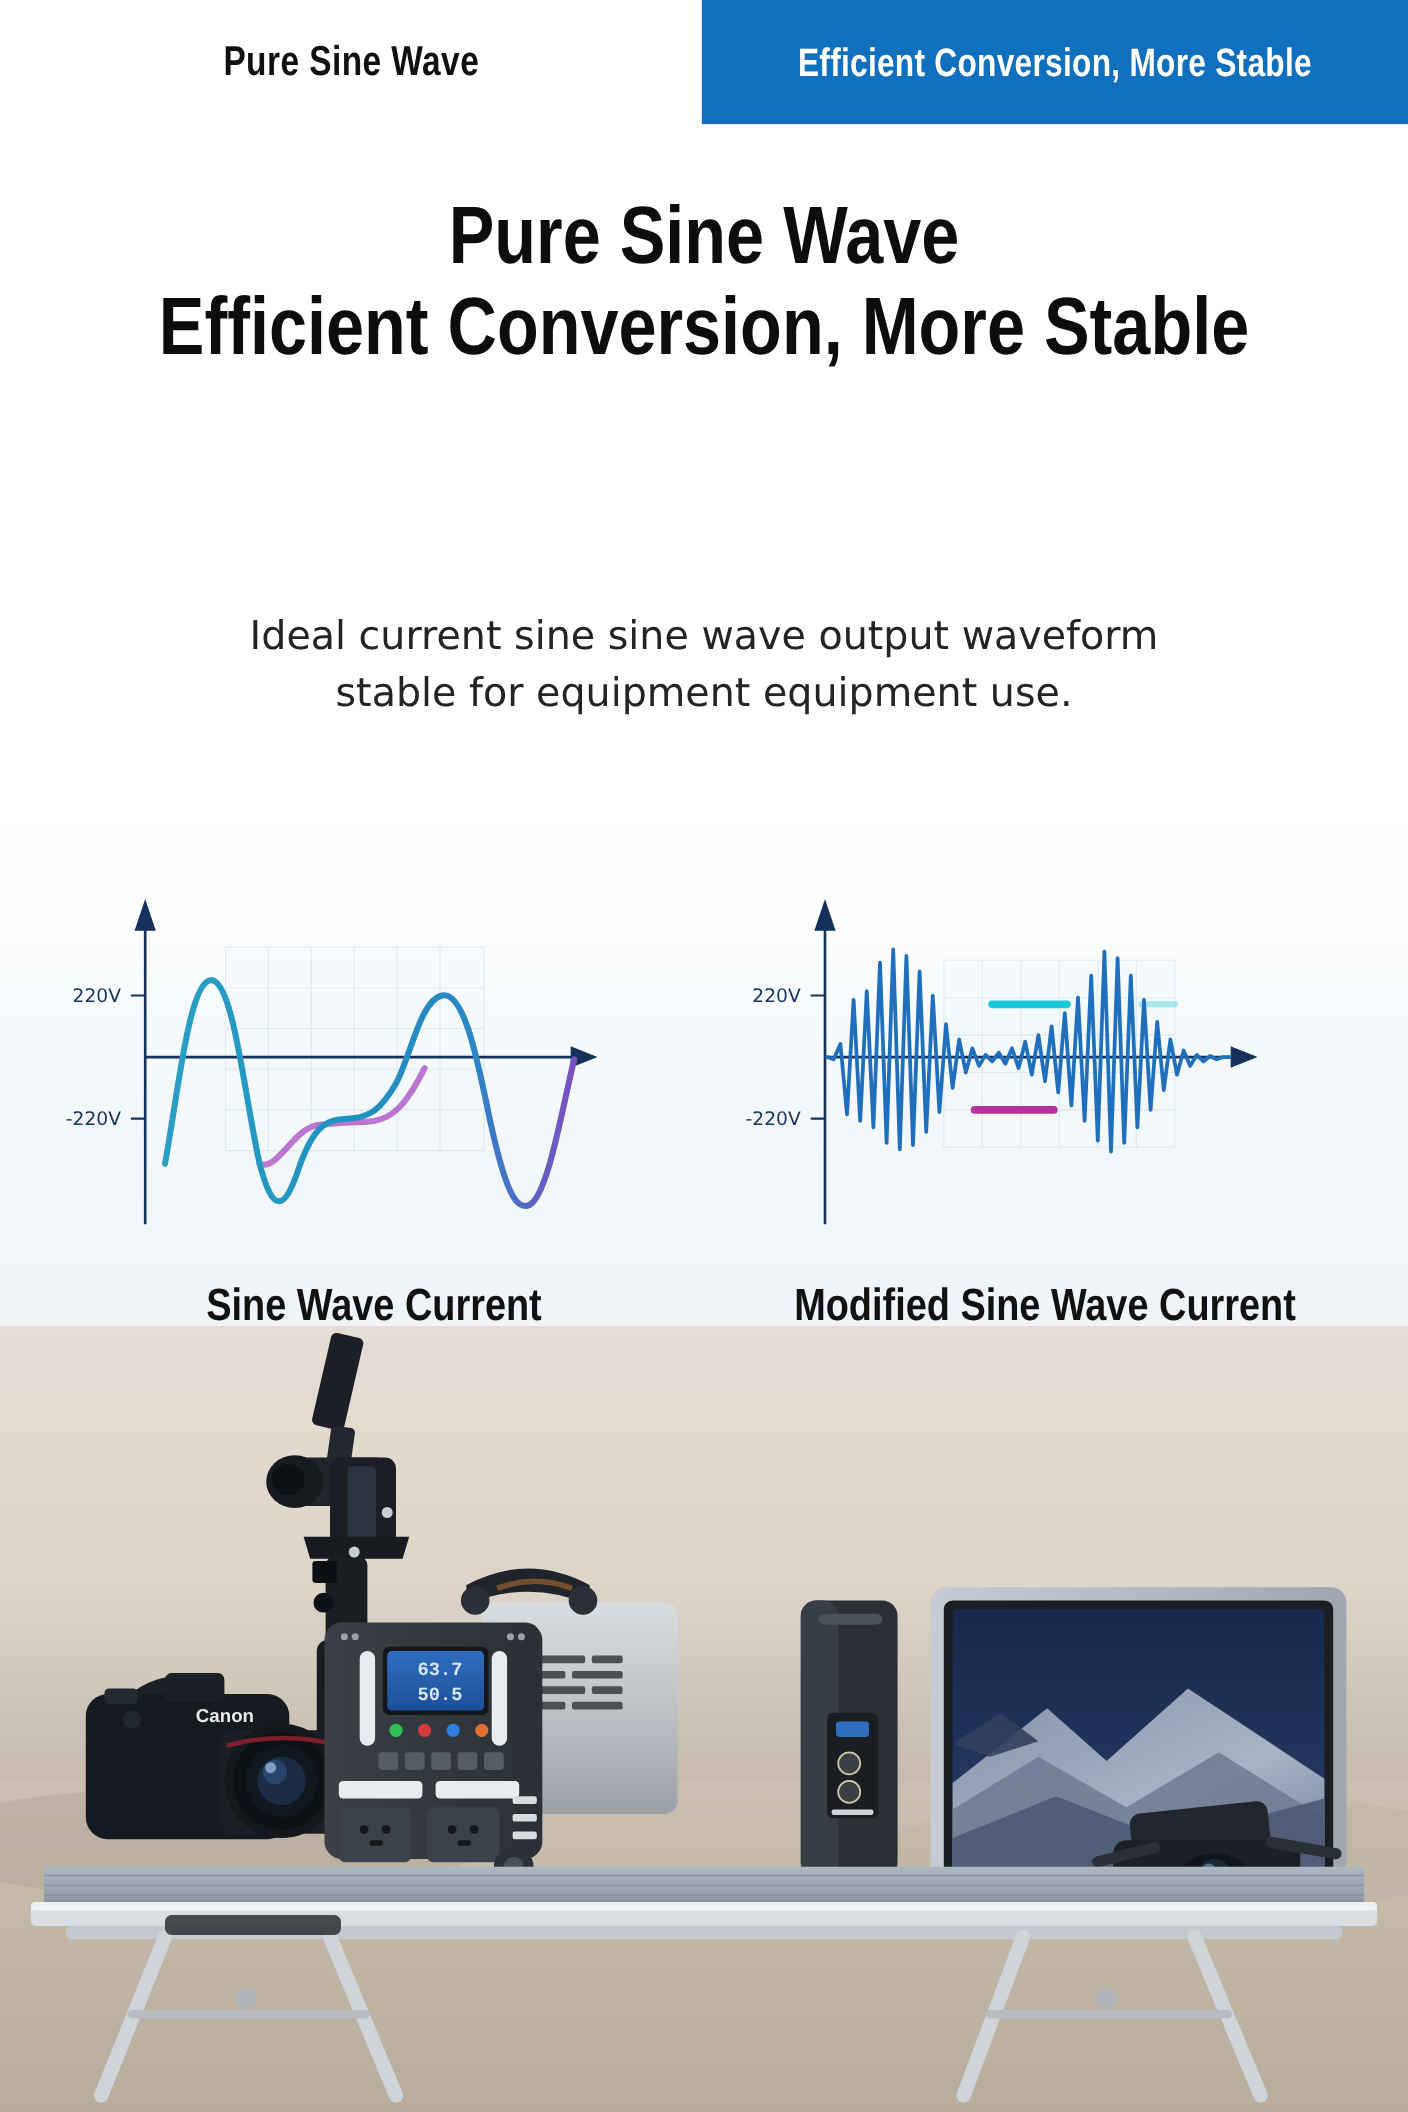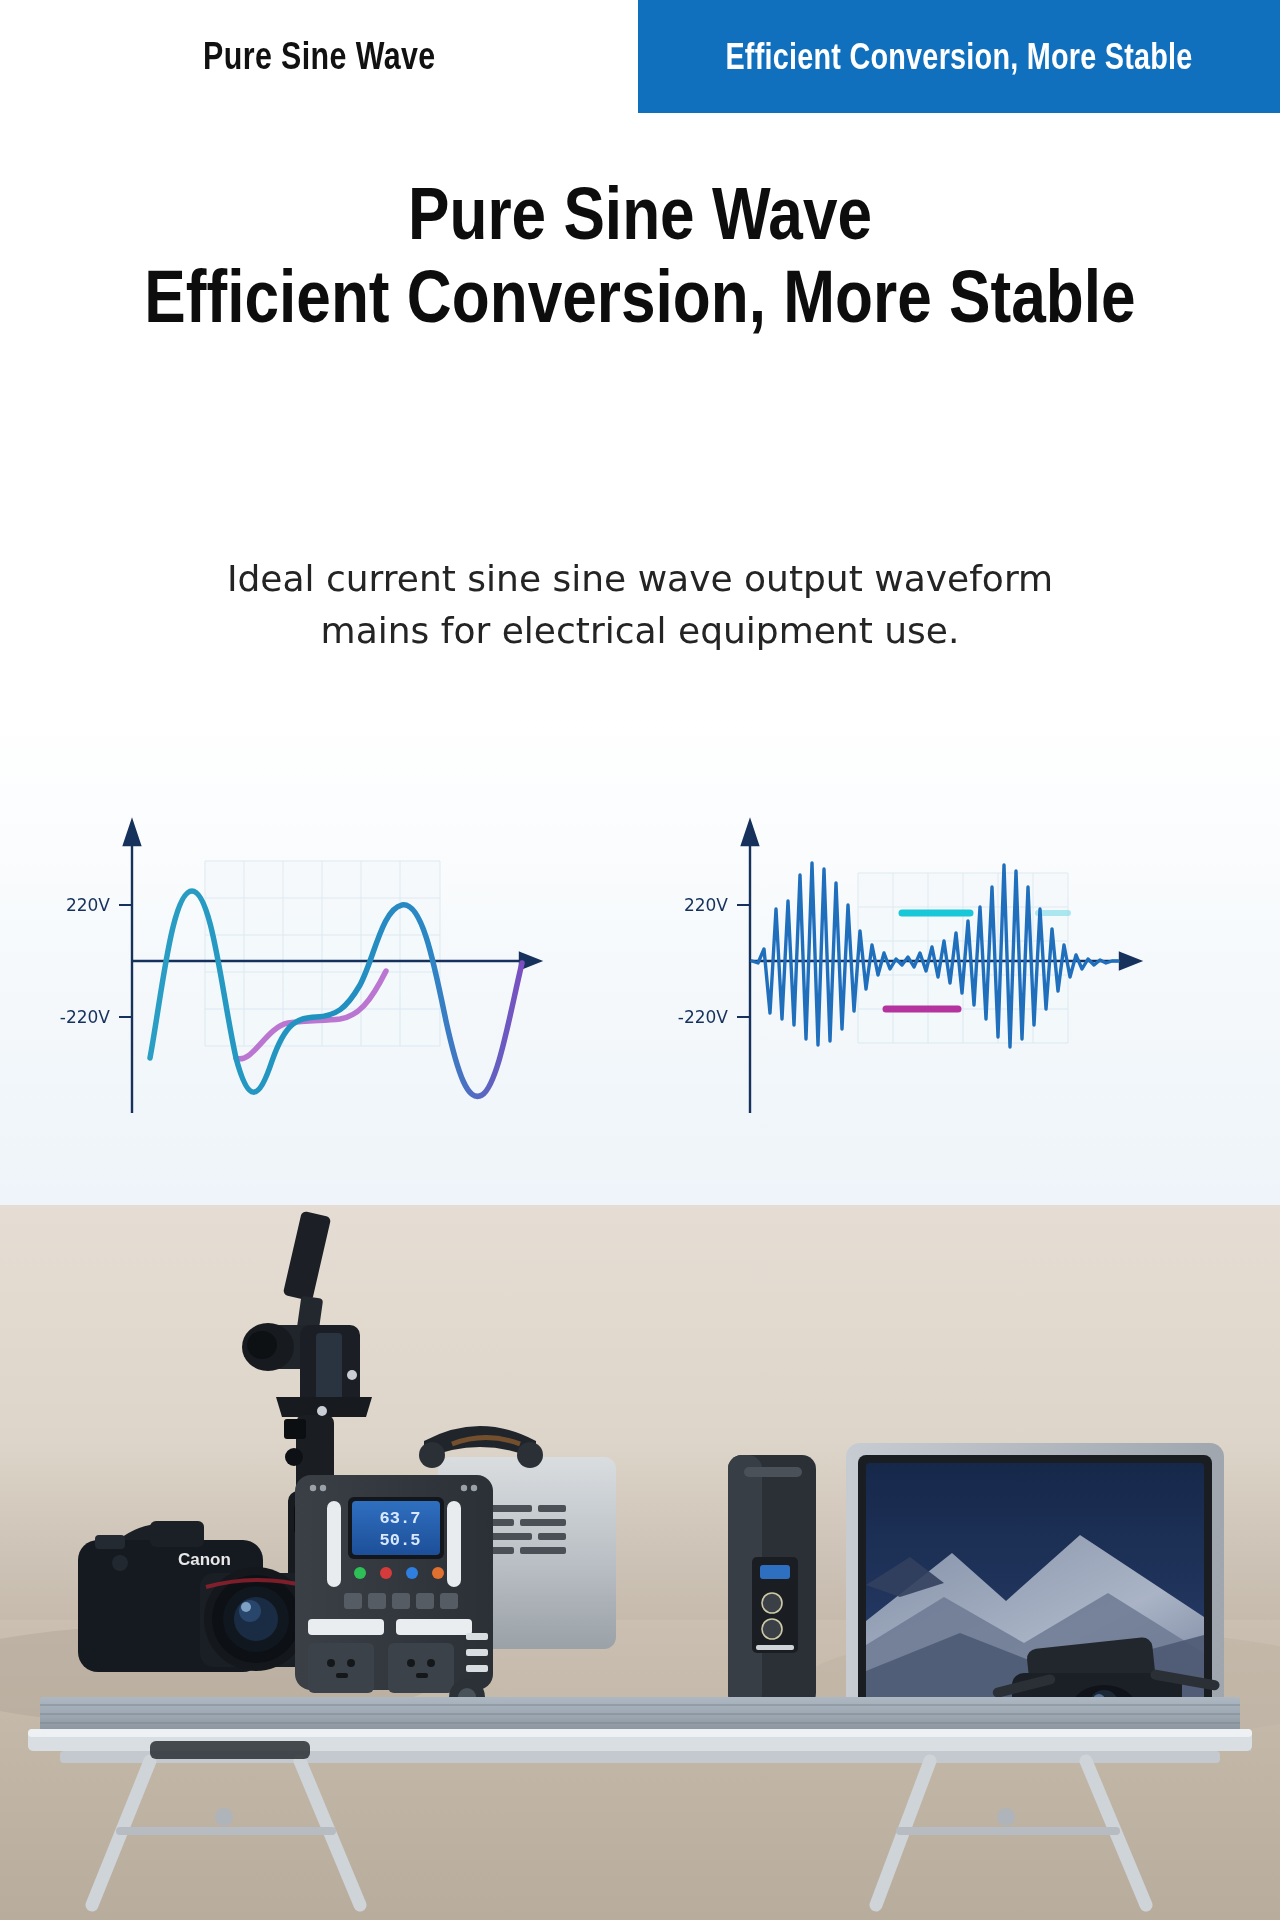--- a/index.html
+++ b/index.html
@@ -74,21 +74,21 @@
 
     <div class="h1wrap">
       <div class="h1">
         <span class="l1">Pure Sine Wave</span>
         <span class="l2">Efficient Conversion, More Stable</span>
       </div>
     </div>
 
     <div class="lead">
       <span>Ideal current sine sine wave output waveform</span>
-      <span>mains for electrical equipment use.</span>
+      <span>stable for equipment equipment use.</span>
     </div>
 
     <div class="charts">
 
       <div class="chart left">
         <svg width="600" height="330" viewBox="0 0 600 330">
           <defs>
             <linearGradient id="sg" x1="0" y1="0" x2="1" y2="0">
               <stop offset="0%" stop-color="#2a9ec4"></stop>
               <stop offset="45%" stop-color="#1f93bf"></stop>
@@ -192,20 +192,24 @@
                    L 328 108 L 334 192 L 340 94  L 346 206 L 352 74
                    L 358 224 L 364 52  L 370 234 L 376 58  L 382 226
                    L 388 74  L 394 212 L 400 96  L 406 196 L 412 116
                    L 418 178 L 424 132 L 430 164 L 436 142 L 442 156
                    L 448 146 L 454 152 L 460 147 L 466 150 L 472 148
                    L 478 148" fill="none" stroke="#1f6fbd" stroke-width="3.4" stroke-linecap="round" stroke-linejoin="round"></path>
         </svg>
       </div>
     </div>
 
+    <div class="caption">
+      <div class="cap l">Sine Wave Current</div>
+      <div class="cap r">Modified Sine Wave Current</div>
+    </div>
   </div>
 
   <div class="photo">
     <svg width="1280" height="715" viewBox="0 0 1280 715">
       <defs>
         <linearGradient id="wall" x1="0" y1="0" x2="0" y2="1">
           <stop offset="0%" stop-color="#e5ddd3"></stop>
           <stop offset="55%" stop-color="#ded5ca"></stop>
           <stop offset="78%" stop-color="#cfc5b8"></stop>
           <stop offset="100%" stop-color="#c4b9ab"></stop>

